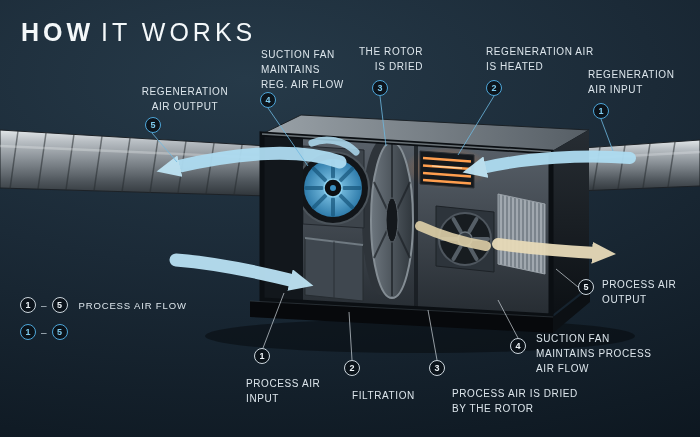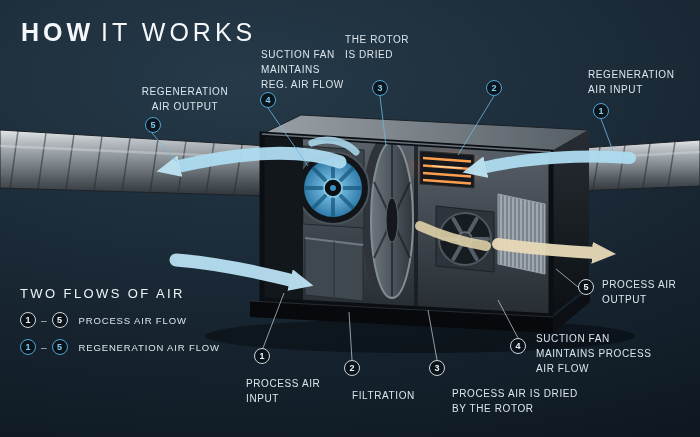--- a/index.html
+++ b/index.html
@@ -238,24 +238,26 @@
 
   <div class="clabel" style="left:120px;top:84px;width:130px;text-align:center">REGENERATION
 AIR OUTPUT</div>
   <div class="cnum regen" style="left:145px;top:117px">5</div>
 
   <div class="clabel" style="left:261px;top:47px">SUCTION FAN
 MAINTAINS
 REG. AIR FLOW</div>
   <div class="cnum regen" style="left:260px;top:92px">4</div>
 
-  <div class="clabel" style="left:345px;top:32px;width:78px;text-align:left">THE ROTOR
+  <div class="clabel" style="left:345px;top:44px;width:78px;text-align:right">THE ROTOR
 IS DRIED</div>
   <div class="cnum regen" style="left:372px;top:80px">3</div>
 
+  <div class="clabel" style="left:486px;top:44px">REGENERATION AIR
+IS HEATED</div>
   <div class="cnum regen" style="left:486px;top:80px">2</div>
 
   <div class="clabel" style="left:588px;top:67px">REGENERATION
 AIR INPUT</div>
   <div class="cnum regen" style="left:593px;top:103px">1</div>
 
   <div class="cnum proc" style="left:254px;top:348px">1</div>
   <div class="clabel" style="left:246px;top:376px">PROCESS AIR
 INPUT</div>
 
@@ -269,28 +271,26 @@
   <div class="cnum proc" style="left:510px;top:338px">4</div>
   <div class="clabel" style="left:536px;top:331px">SUCTION FAN
 MAINTAINS PROCESS
 AIR FLOW</div>
 
   <div class="cnum proc" style="left:578px;top:279px">5</div>
   <div class="clabel" style="left:602px;top:277px">PROCESS AIR
 OUTPUT</div>
 
   <div class="legend">
-    <div class="legend-heading">TWO FLOWS OF AIR</div>
     <div class="legend-row">
       <span class="cnum proc inline">1</span>
       <span class="legend-dash">–</span>
       <span class="cnum proc inline">5</span>
       <span class="legend-label">PROCESS AIR FLOW</span>
     </div>
     <div class="legend-row">
       <span class="cnum regen inline">1</span>
       <span class="legend-dash">–</span>
       <span class="cnum regen inline">5</span>
-      <span class="legend-label">REGENERATION AIR FLOW</span>
     </div>
   </div>
 
 </div>
 
 </body></html>

